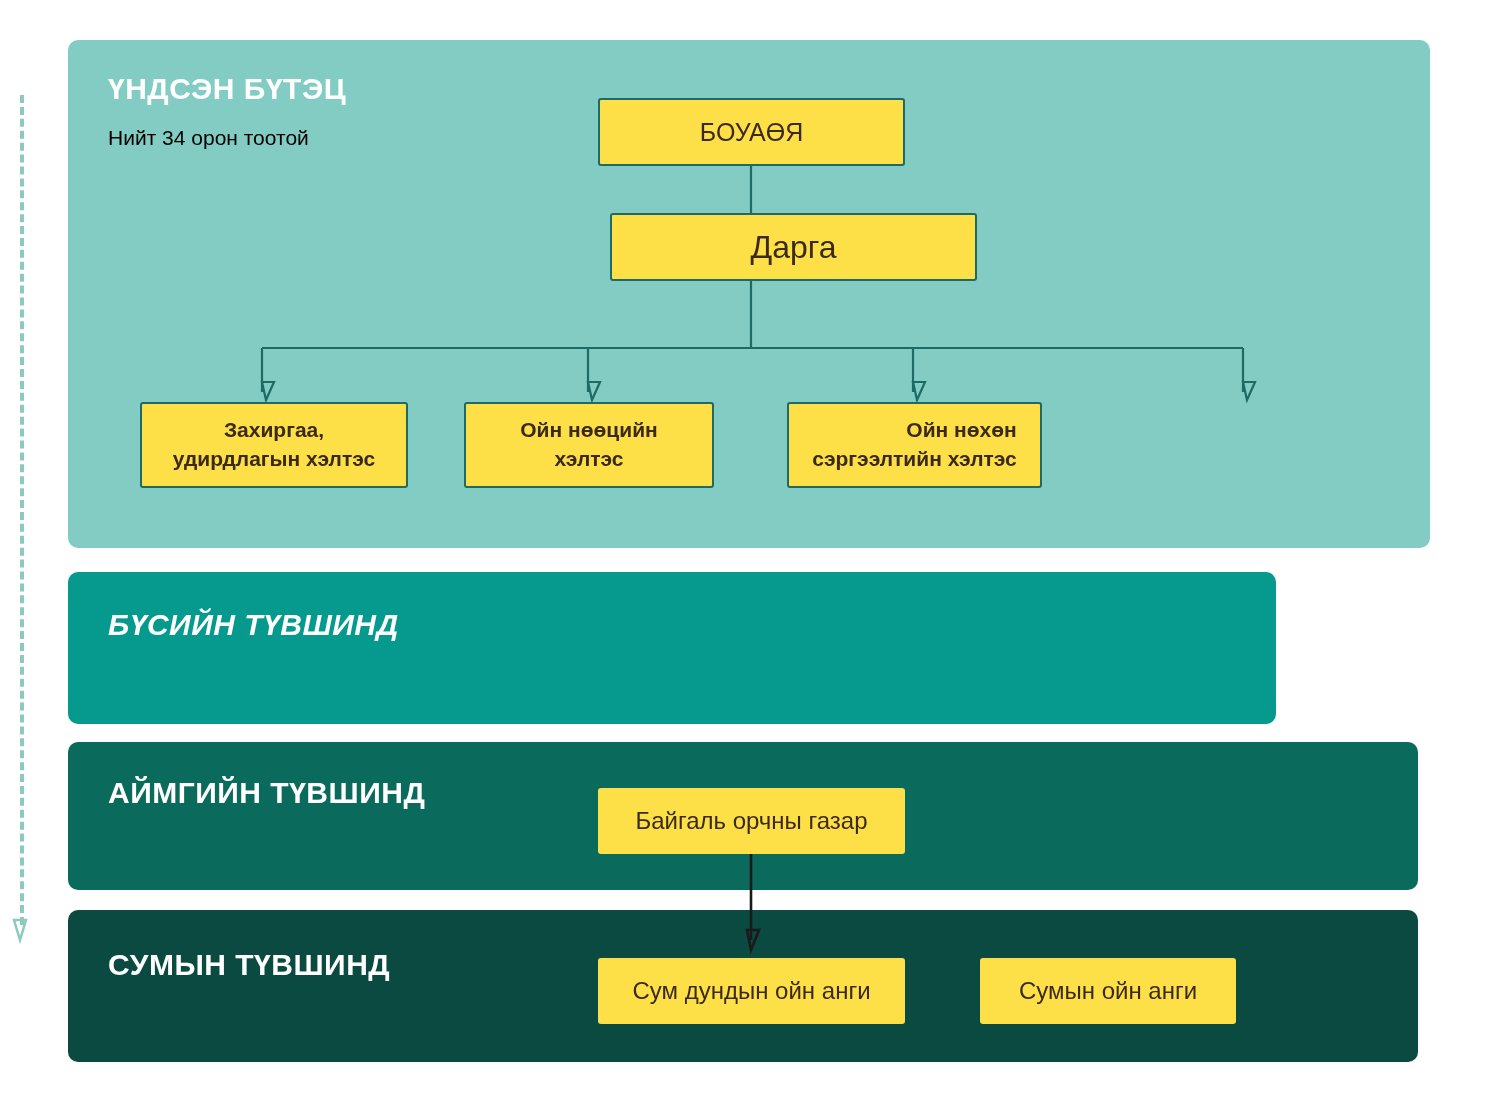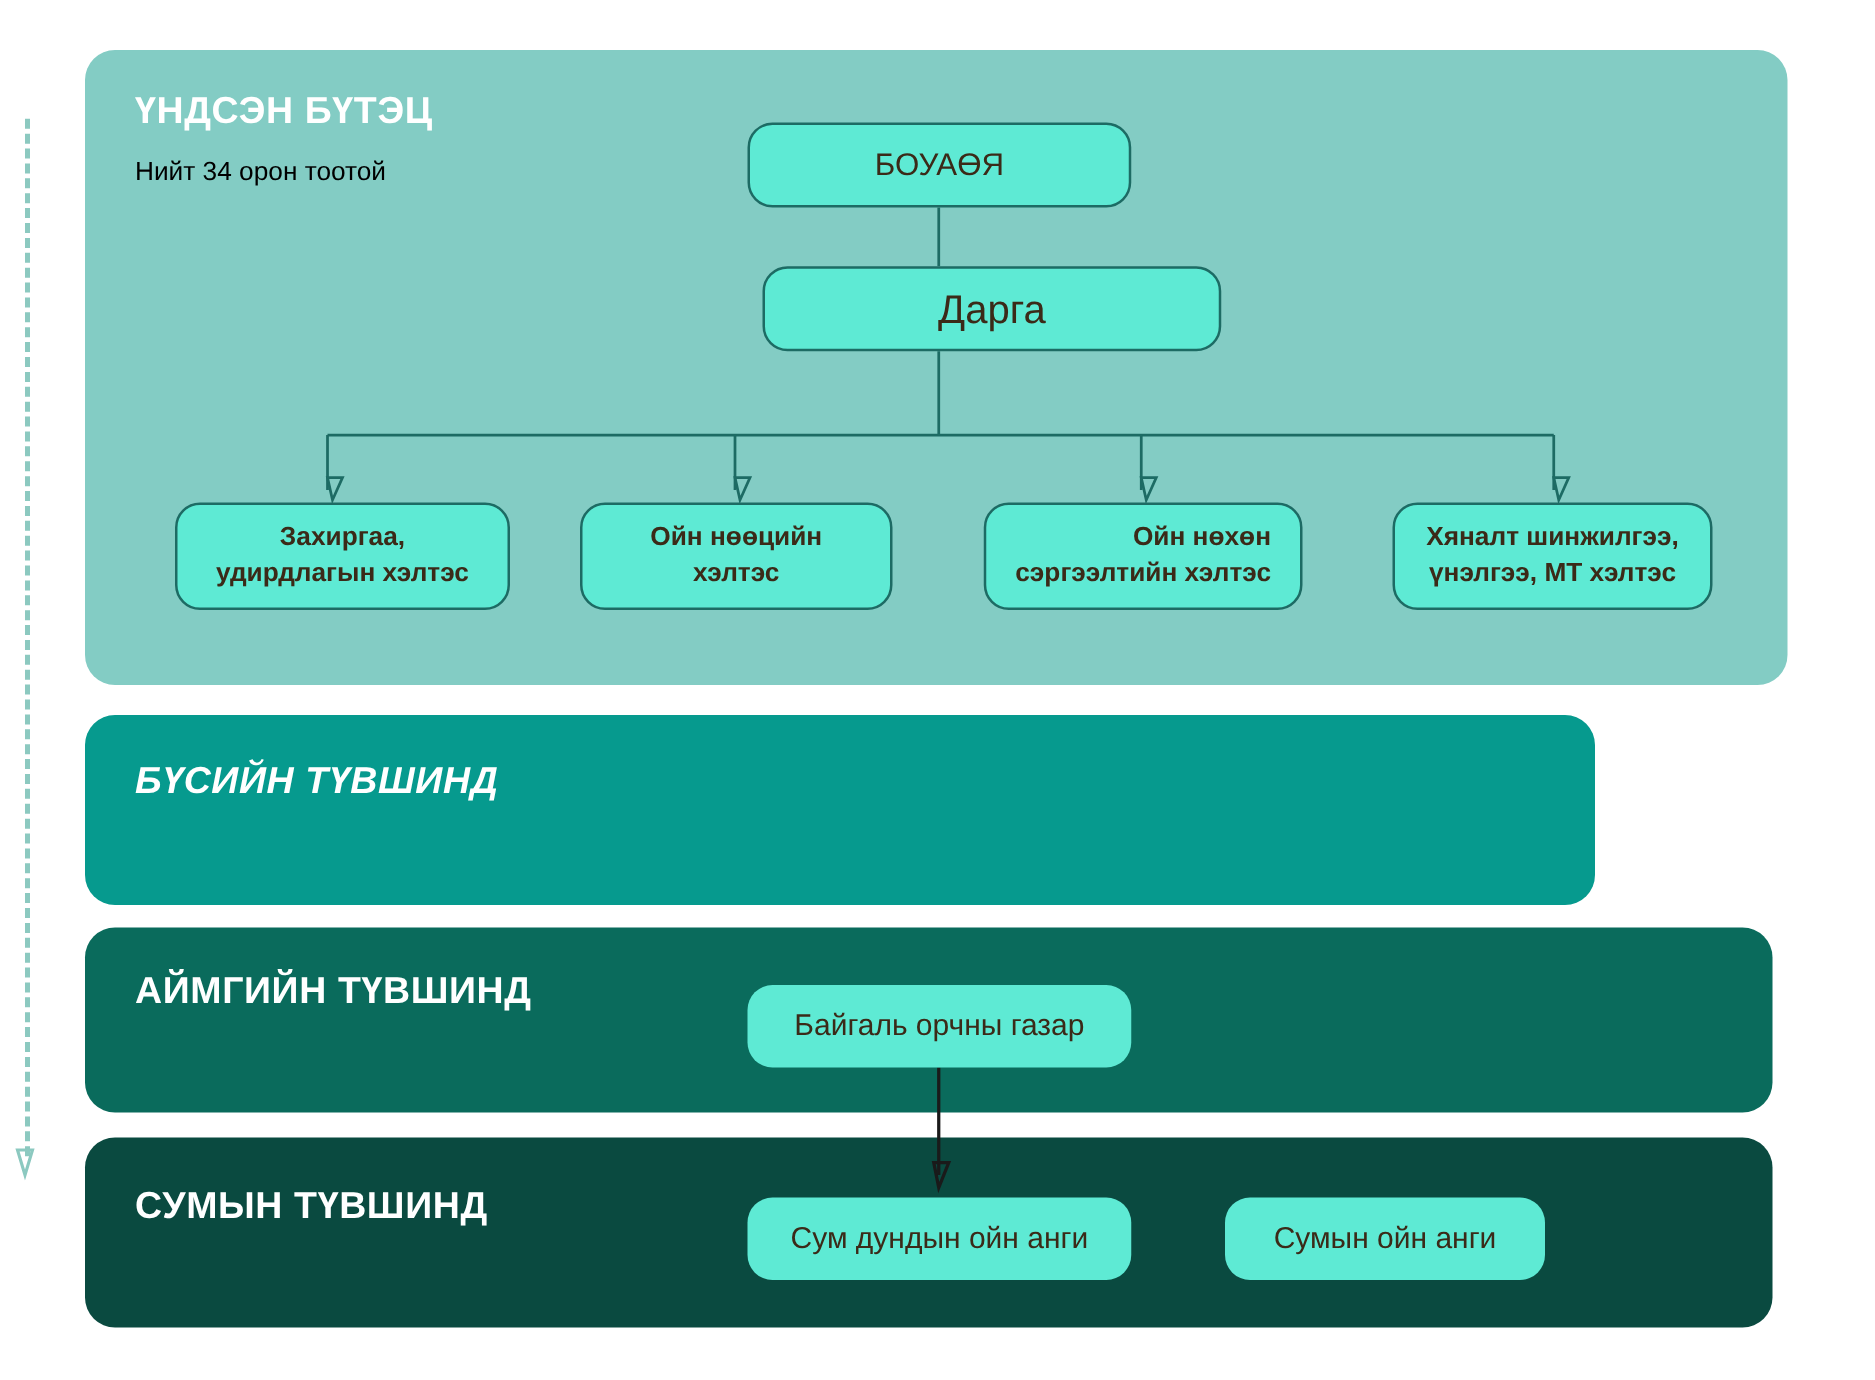--- a/index.html
+++ b/index.html
@@ -33,21 +33,21 @@
     left: 12px;
     top: 918px;
     width: 0;
     height: 0;
   }
   .left-guide-arrow svg { display: block; }
 
   
   .panel {
     position: absolute;
-    border-radius: 24px;
+    border-radius: 10px;
     box-sizing: border-box;
   }
   .panel-structure {
     left: 68px;
     top: 40px;
     width: 1362px;
     height: 508px;
     background: #83ccc4;
   }
   .panel-region {
@@ -92,22 +92,22 @@
     left: 40px;
     top: 86px;
     color: #000000;
     font-size: 21px;
     white-space: nowrap;
   }
 
   
   .node {
     position: absolute;
-    background: #5eead4;
-    border-radius: 20px;
+    background: #fde047;
+    border-radius: 3px;
     box-sizing: border-box;
     display: flex;
     align-items: center;
     justify-content: center;
     text-align: center;
     color: #3b2a18;
     line-height: 1.38;
   }
   .node.bordered {
     border: 2px solid #1d6b64;
@@ -236,21 +236,19 @@
   <div class="node bordered node-top">БОУАӨЯ</div>
 
   <div class="node bordered node-head">Дарга</div>
 
   <div class="node bordered node-dept dept-0" style="white-space: pre-line;">Захиргаа,
 удирдлагын хэлтэс</div>
   <div class="node bordered node-dept dept-1" style="white-space: pre-line;">Ойн нөөцийн
 хэлтэс</div>
   <div class="node bordered node-dept dept-2" style="white-space: pre-line;">Ойн нөхөн
 сэргээлтийн хэлтэс</div>
-  <div class="node bordered node-dept dept-3" style="white-space: pre-line;">Хяналт шинжилгээ,
-үнэлгээ, МТ хэлтэс</div>
 
   <div class="node plain node-province">Байгаль орчны газар</div>
 
   <div class="node plain node-soum-a">Сум дундын ойн анги</div>
   <div class="node plain node-soum-b">Сумын ойн анги</div>
 
 </div>
 
 </body></html>

